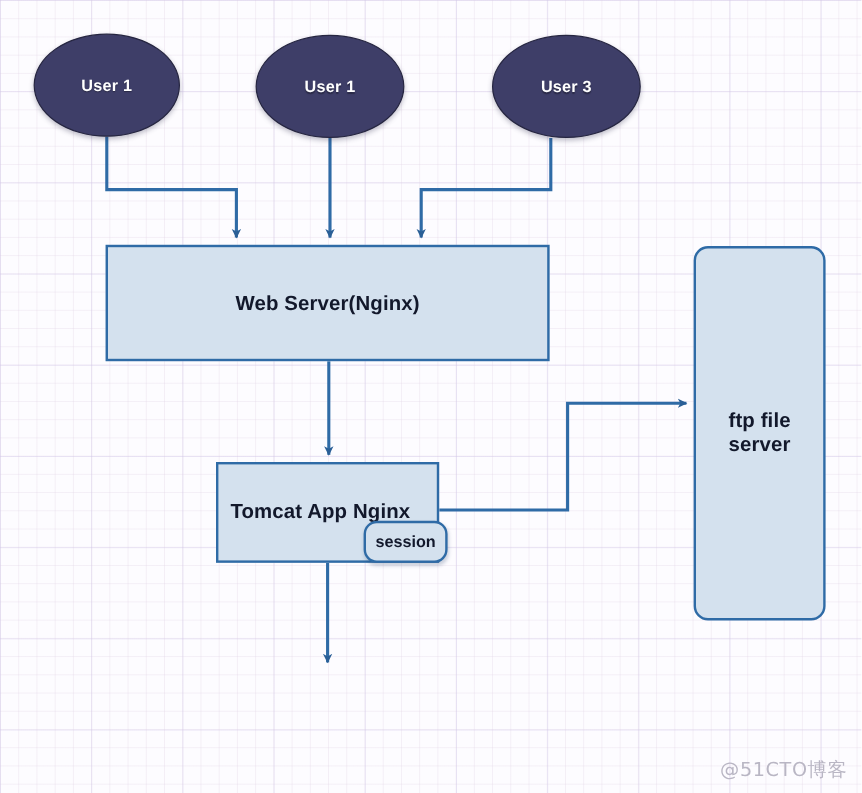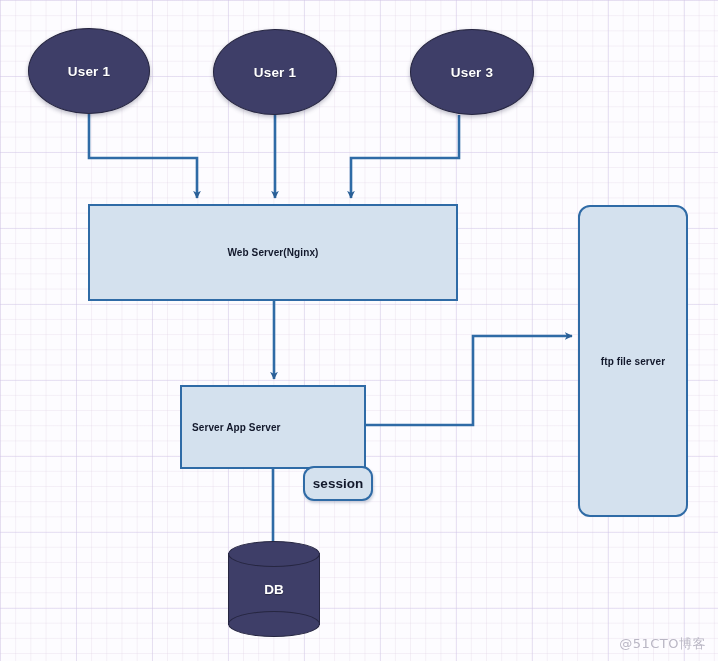--- a/index.html
+++ b/index.html
@@ -46,40 +46,39 @@
     font-size: 13.5px;
     font-weight: 600;
     letter-spacing: 0.2px;
     text-shadow: 0 1px 1px rgba(0,0,0,0.35);
     box-shadow: 0 2px 4px rgba(40,40,70,0.30);
   }
   .box {
     background: #d4e1ee;
     border: 2.2px solid #2f6ba6;
     color: #12182b;
-    font-size: 10px;
+    font-size: 17px;
     font-weight: 700;
     letter-spacing: 0.1px;
   }
   .rounded {
     border-radius: 12px;
   }
   .box-left-label {
     justify-content: flex-start;
     padding-left: 10px;
   }
   .pill {
     background: #d4e1ee;
     border: 2.2px solid #2f6ba6;
     border-radius: 11px;
     color: #12182b;
     font-size: 13.5px;
     font-weight: 700;
     box-shadow: 1px 2px 3px rgba(30,60,100,0.22);
-    margin-top: 32px;
   }
   .cylinder {
     position: absolute;
   }
   .cyl-body {
     position: absolute;
     left: 0;
     top: 12px;
     width: 100%;
     height: calc(100% - 24px);
@@ -122,21 +121,21 @@
     color: #ffffff;
     font-size: 13.5px;
     font-weight: 700;
     text-shadow: 0 1px 1px rgba(0,0,0,0.35);
   }
   .watermark {
     position: absolute;
     right: 12px;
     bottom: 8px;
     color: #b9b6c4;
-    font-size: 13px;
+    font-size: 16px;
     font-family: "DejaVu Sans", sans-serif;
     letter-spacing: 0.5px;
     user-select: none;
   }
 </style>
 </head>
 <body>
 
 <div id="canvas">
 
@@ -170,33 +169,27 @@
 
   <div class="node ellipse" style="left:410px; top:29px; width:124px; height:86px;">
     <span>User 3</span>
   </div>
 
   <div class="node box" style="left:88px; top:204px; width:370px; height:97px;">
     <span>Web Server(Nginx)</span>
   </div>
 
   <div class="node box box-left-label" style="left:180px; top:385px; width:186px; height:84px;">
-    <span>Server App Server</span>
+    <span>Tomcat App Nginx</span>
   </div>
 
   <div class="node pill" style="left:303px; top:434px; width:70px; height:35px;">
     <span>session</span>
   </div>
 
   <div class="node box rounded" style="left:578px; top:205px; width:110px; height:312px;">
     <span>ftp file server</span>
   </div>
 
-  <div class="cylinder" style="left:228px; top:541px; width:92px; height:96px;">
-    <div class="cyl-body"></div>
-    <div class="cyl-bottom"></div>
-    <div class="cyl-top"></div>
-    <div class="cyl-label">DB</div>
-  </div>
 
   <div class="watermark">@51CTO博客</div>
 
 </div>
 
 </body></html>

